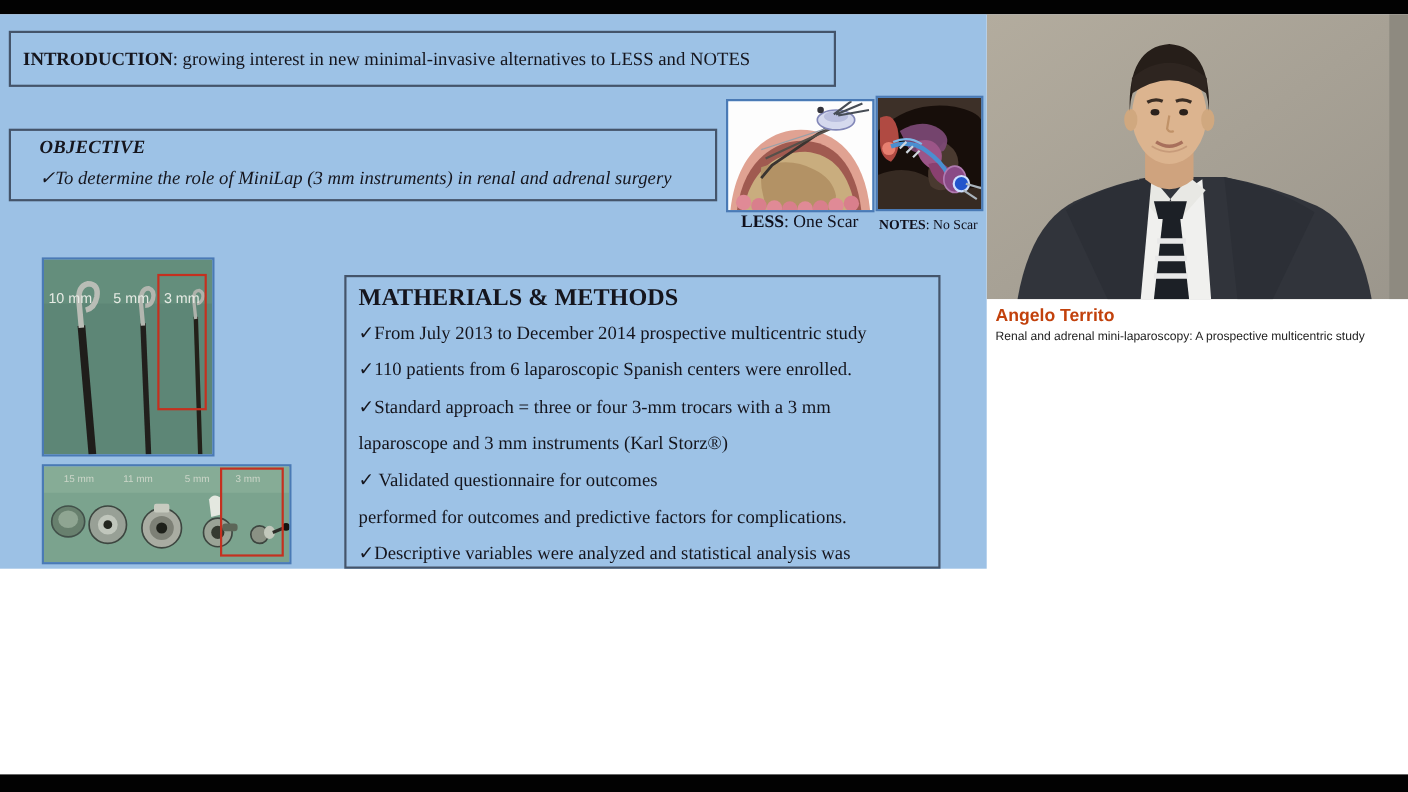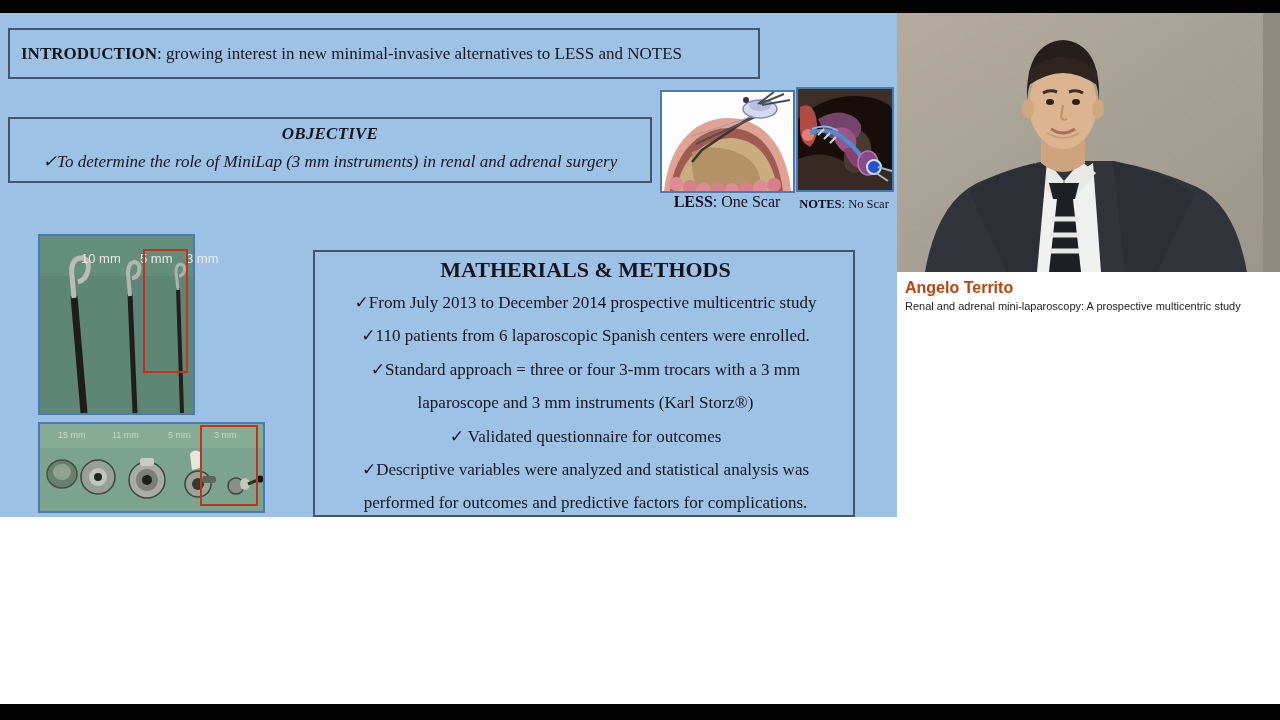--- a/index.html
+++ b/index.html
@@ -3,39 +3,39 @@
 <meta charset="utf-8">
 <style>
   html,body{margin:0;padding:0;background:#ffffff;}
   #frame{position:relative;width:1280px;height:720px;background:#ffffff;overflow:hidden;
          font-family:"Liberation Serif", serif;color:#15151d;}
   .abs{position:absolute;box-sizing:border-box;}
   .letterbox{left:0;width:1280px;background:#020202;}
   #bar-top{top:0;height:13px;}
   #bar-bottom{top:704px;height:16px;}
   #slide{left:0;top:13px;width:897px;height:504px;background:#9cc1e5;}
-  .slide-box{border:2px solid #44546a;background:#9dc2e6;text-align:center;}
+  .slide-box{border:2px solid #44546a;background:#9dc2e6;}
   #intro-box{left:8px;top:15px;width:752px;height:51px;display:flex;align-items:center;padding:0 11px;font-size:17px;}
   #objective-box{left:8px;top:104px;width:644px;height:66px;padding:5px 26px;font-size:17px;font-style:italic;}
   #objective-box .head{font-weight:bold;letter-spacing:.2px;}
   #objective-box .line{margin-top:7px;}
   #methods-box{left:313px;top:237px;width:542px;height:267px;padding:5px 8px 0 11px;font-size:17px;}
   #methods-box .head{font-weight:bold;font-size:22px;margin-bottom:3px;}
   #methods-box .mline{line-height:33.4px;white-space:nowrap;}
   b.inl{font-weight:bold;}
   .caption{font-size:16px;text-align:center;color:#10101c;}
   #less-caption{left:658px;top:180px;width:138px;}
   #notes-caption{left:788px;top:184px;width:112px;font-size:12.5px;}
   .fig{border:2px solid #4a7ab5;}
   #less-fig{left:660px;top:77px;width:135px;height:103px;}
   #notes-fig{left:796px;top:74px;width:98px;height:105px;}
   #instr-fig{left:38px;top:221px;width:157px;height:181px;}
   #trocar-fig{left:38px;top:409px;width:227px;height:91px;}
   .photo-label{position:absolute;font-family:"Liberation Sans",sans-serif;color:#e6ebe4;}
-  .lab-big{font-size:13px;top:238px;margin-left:37px;}
+  .lab-big{font-size:13px;top:250px;}
   .lab-small{font-size:9px;top:417px;color:#ccd6c9;}
   .redbox{border:2px solid #c5301f;background:transparent;}
   #redbox-instr{left:143px;top:236px;width:45px;height:124px;}
   #redbox-trocar{left:200px;top:412px;width:58px;height:81px;}
   #presenter{left:897px;top:13px;width:383px;height:259px;}
   #speaker-name{left:905px;top:279px;font-family:"Liberation Sans",sans-serif;font-weight:bold;font-size:16px;color:#c2410c;}
   #talk-title{left:905px;top:300px;font-family:"Liberation Sans",sans-serif;font-size:11px;color:#222;}
   svg{display:block;}
 </style>
 </head>
@@ -150,22 +150,22 @@
     <span class="photo-label lab-small" style="left:214px;">3 mm</span>
     <div class="abs redbox" id="redbox-trocar"></div>
 
     <div class="abs slide-box" id="methods-box">
       <div class="head">MATHERIALS &amp; METHODS</div>
       <div class="mline">✓From July 2013 to December 2014 prospective multicentric study</div>
       <div class="mline">✓110 patients from 6 laparoscopic Spanish centers were enrolled.</div>
       <div class="mline">✓Standard approach = three or four 3-mm trocars with a 3 mm</div>
       <div class="mline">laparoscope and 3 mm instruments (Karl Storz®)</div>
       <div class="mline">✓ Validated questionnaire for outcomes</div>
+      <div class="mline">performed for outcomes and predictive factors for complications.</div>
       <div class="mline">✓Descriptive variables were analyzed and statistical analysis was</div>
-      <div class="mline">performed for outcomes and predictive factors for complications.</div>
     </div>
 
   </div>
 
   <div class="abs" id="presenter">
     <svg width="383" height="259" viewBox="0 0 383 259">
       <defs>
         <linearGradient id="wall" x1="0" y1="0" x2="1" y2="1">
           <stop offset="0" stop-color="#b3ac9e"></stop>
             <stop offset="1" stop-color="#9b968c"></stop>

